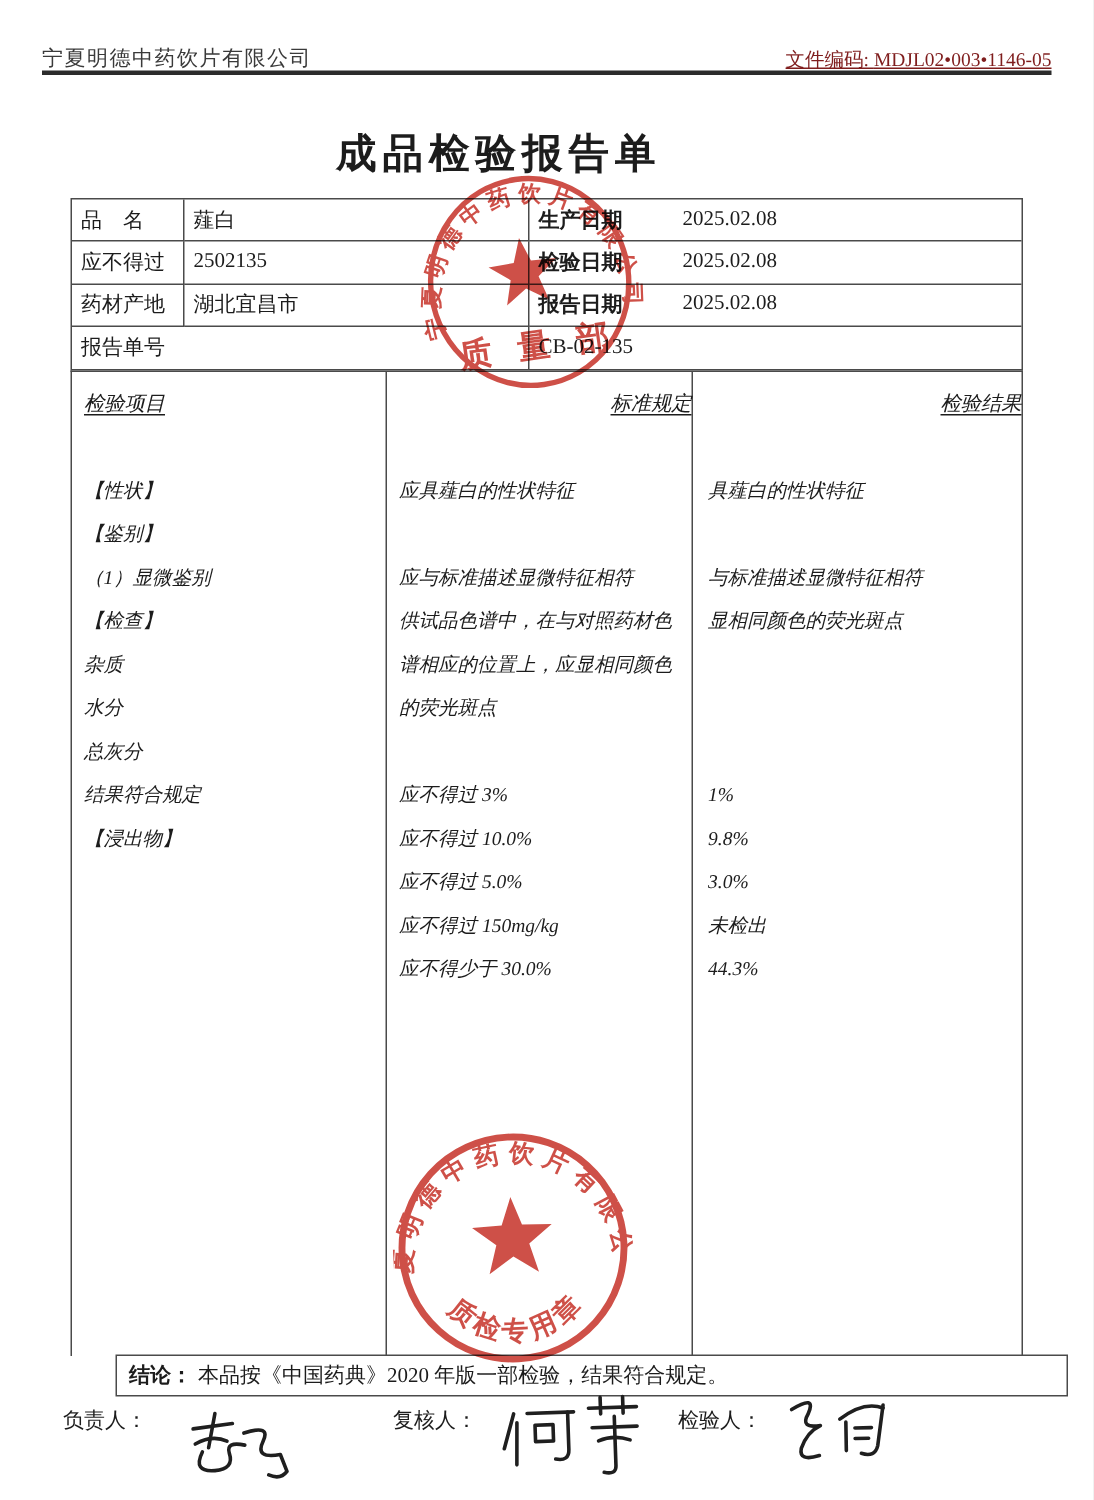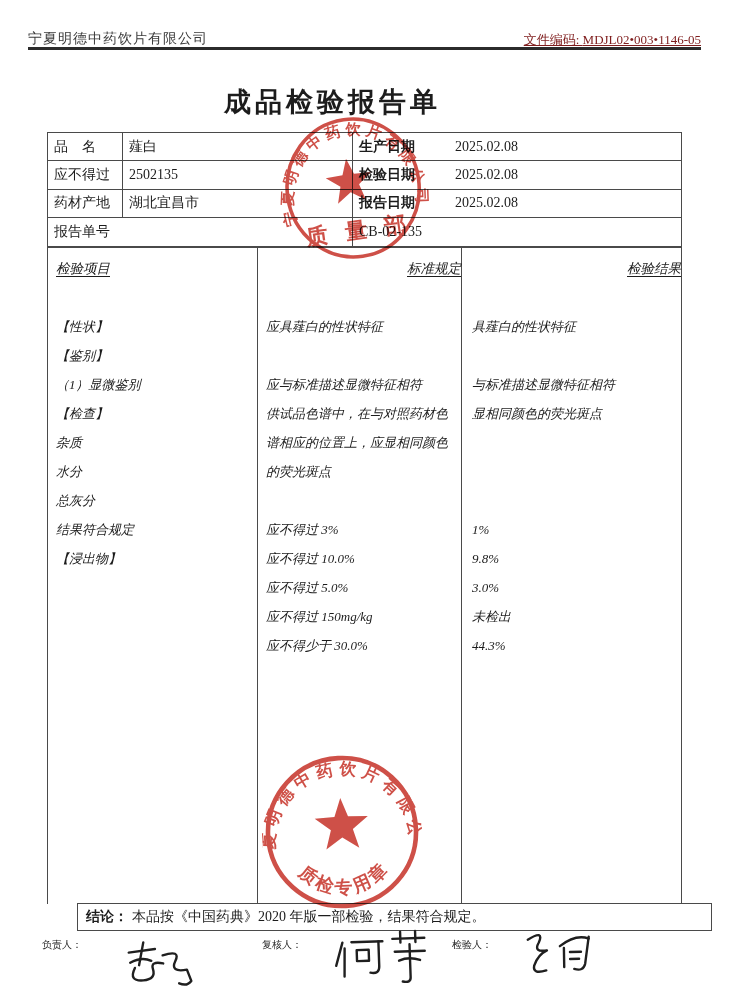--- a/index.html
+++ b/index.html
@@ -41,21 +41,21 @@
   .blank{min-height:29px;}
   .insp-concl{position:absolute;left:47px;top:903px;width:635px;height:28px;
     border:1px solid #4a4a4a;box-sizing:border-box;display:flex;align-items:center;
     padding-left:8px;font-size:14px;margin-left:30px;}
   .insp-concl b{margin-right:4px;}
   
   .stamp{position:absolute;pointer-events:none;mix-blend-mode:multiply;opacity:.88;}
   .stamp-top{left:278px;top:112px;transform:rotate(-8deg);}
   .stamp-bottom{left:262px;top:752px;transform:rotate(-3deg);}
   
-  .sig-label{position:absolute;font-size:10px;top:938px;}
+  .sig-label{position:absolute;font-size:14px;top:938px;}
   .sl1{left:42px;}.sl2{left:262px;}.sl3{left:452px;}
   .sig{position:absolute;}
   .sig path{fill:none;stroke:#1f1f1f;stroke-width:2.4;stroke-linecap:round;stroke-linejoin:round;}
   .sig1{left:100px;top:938px;transform:rotate(3deg);}
   .sig2{left:330px;top:928px;transform:rotate(-2deg);}
   .sig3{left:515px;top:926px;transform:rotate(-1deg);}
 </style>
 </head>
 <body>
 

